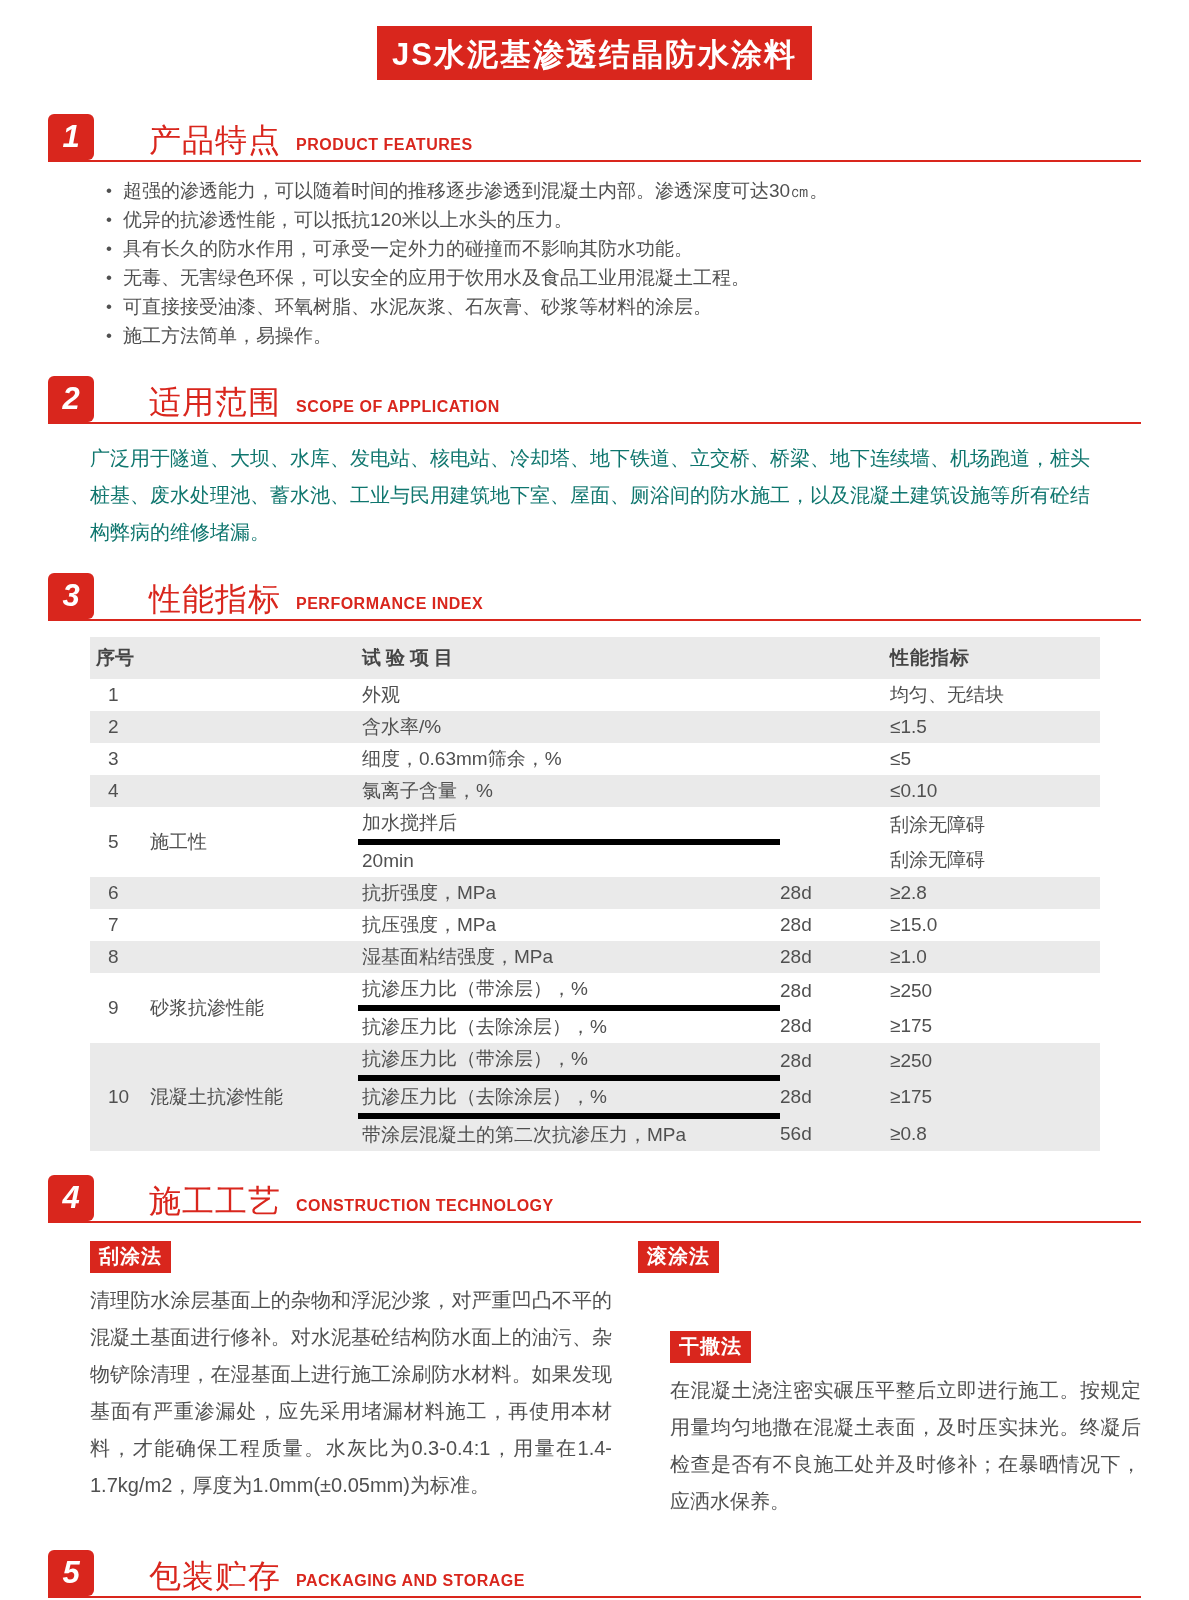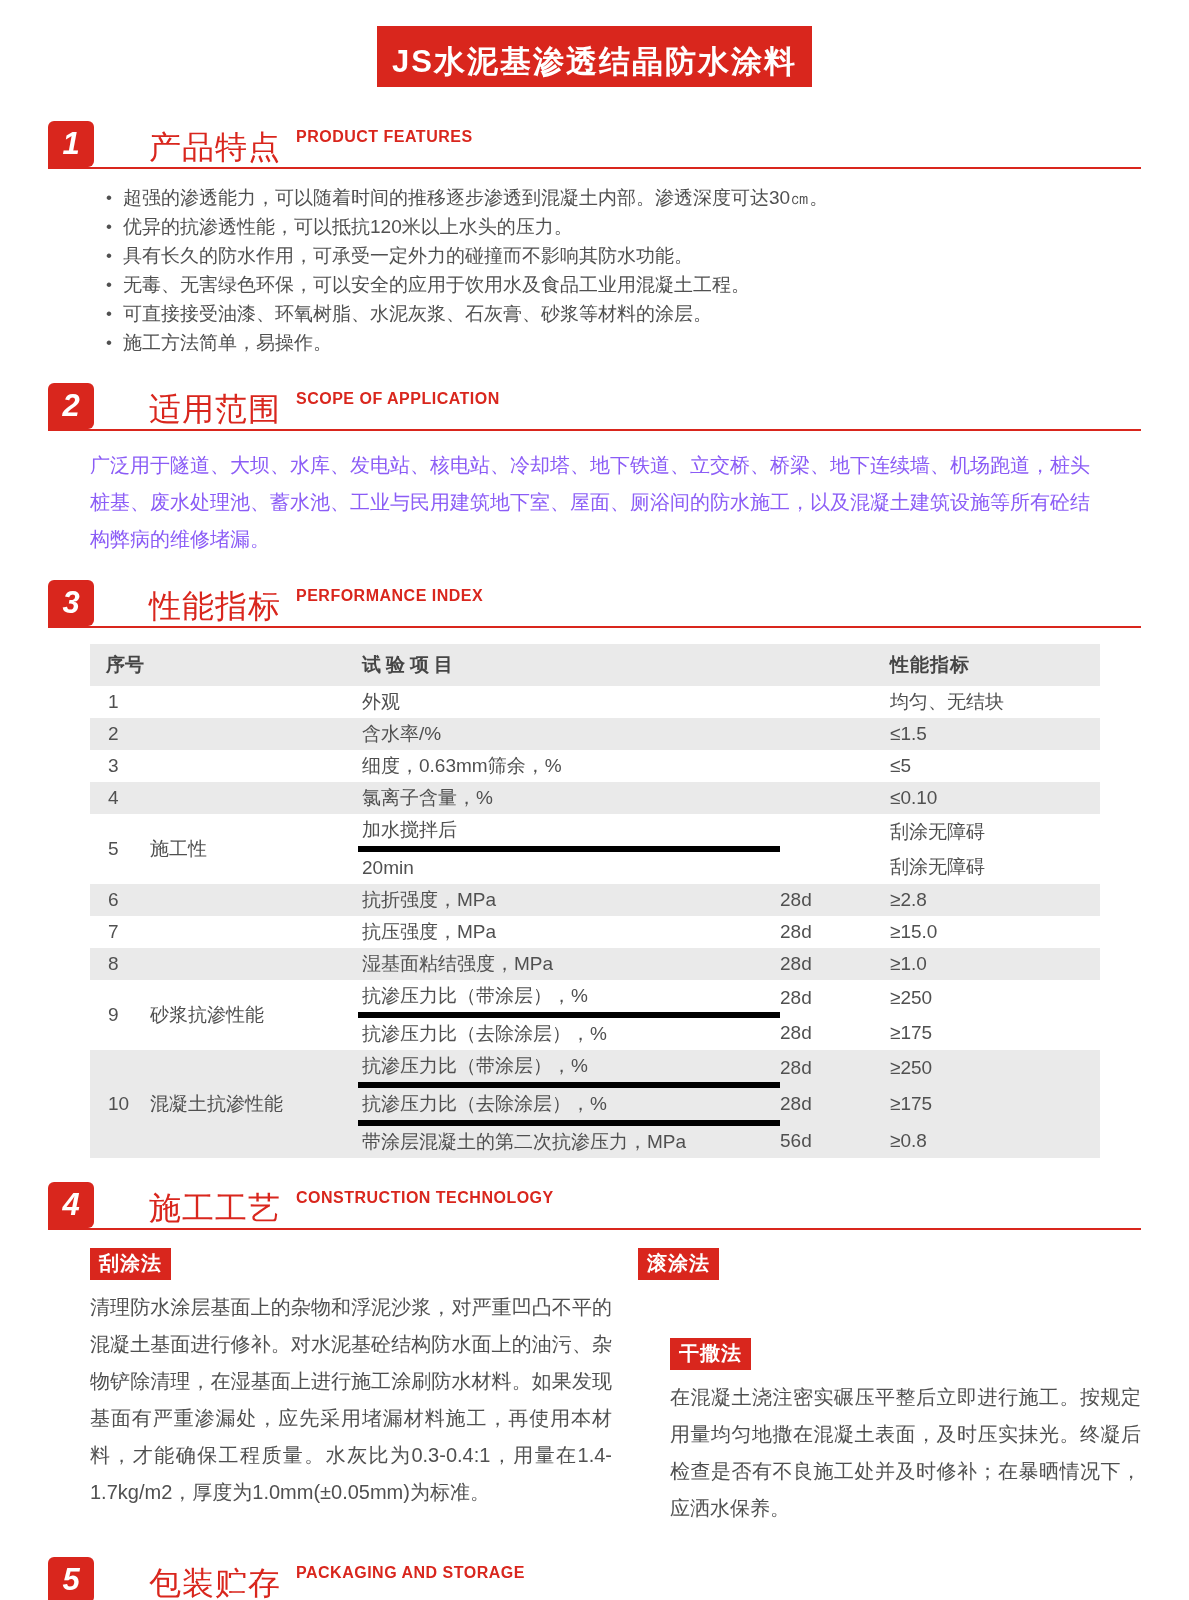--- a/index.html
+++ b/index.html
@@ -6,49 +6,49 @@
   html,body { background:#ffffff; }
   .page {
     width:1189px; height:1600px; margin:0 auto; background:#ffffff;
     padding:26px 48px 0 48px; position:relative; overflow:hidden;
     font-family:"Liberation Sans","DejaVu Sans",sans-serif; color:#4f4f4f;
   }
   
   .banner-wrap { text-align:center; margin-bottom:34px; }
   .banner {
     display:inline-block; background:var(--accent); color:#fff;
-    font-size:31px; font-weight:bold; letter-spacing:2px; padding:15px 15px 4px;text-align:center;
+    font-size:31px; font-weight:bold; letter-spacing:2px; padding:8px 15px 4px;text-align:center;
   }
   
   .sec { margin-top:0; }
   .sec-head {
     display:flex; align-items:flex-end; gap:15px;
     border-bottom:2px solid var(--accent);
   }
   .sec-num {
     width:46px; height:46px; flex:none; background:var(--accent); color:#fff;
     font-size:31px; font-weight:bold; font-style:italic;
     display:flex; align-items:center; justify-content:center;
     border-radius:6px 6px 6px 0;
   }
   .sec-cn { color:var(--accent); font-size:32px; font-weight:normal; line-height:1; padding-bottom:4px; letter-spacing:1px;margin-left:40px; }
-  .sec-en { color:var(--accent); font-size:16px; font-weight:bold; line-height:1; padding-bottom:22px; letter-spacing:.5px; }
+  .sec-en { color:var(--accent); font-size:16px; font-weight:bold; line-height:1; padding-bottom:7px; letter-spacing:.5px; }
   
   .features { list-style:none; margin:14px 0 26px 58px; }
   .features li { position:relative; font-size:19px; line-height:29px; padding-left:17px; color:#505050; }
   .features li::before { content:"•"; position:absolute; left:0; top:0; font-size:17px; }
   
-  .body-text { margin:16px 0 22px 42px; font-size:20px; line-height:37px; color:#8b5cf6; width:1010px; }
+  .body-text { margin:16px 0 22px 42px; font-size:20px; line-height:37px; color:#0f766e; width:1010px; }
   
   table.spec { border-collapse:collapse; margin:16px 0 24px 42px; width:1010px; font-size:19px; color:#505050; }
   .spec th {
     background:var(--shade); text-align:left; font-weight:bold; color:#454545;
     font-size:19px; padding:9px 0; line-height:24px;
   }
-  .spec th.h-no { padding-left:16px; }
+  .spec th.h-no { padding-left:6px; }
   .spec th.h-test { padding-left:4px; letter-spacing:5px;margin-top:48px; }
   .spec th.h-index { letter-spacing:1px; }
   .spec td { padding:4px 0; line-height:24px; vertical-align:middle; }
   .spec td.cell-no { padding-left:18px; }
   .spec td.cell-cat { padding-left:4px;margin-top:17px; }
   .spec td.cell-test { padding-left:4px; }
   .spec tr.shaded td { background:var(--shade); }
   .spec td.divided { border-bottom:6px solid #000000; }
   
   .methods { display:flex; gap:26px; margin:18px 0 30px 42px; }

